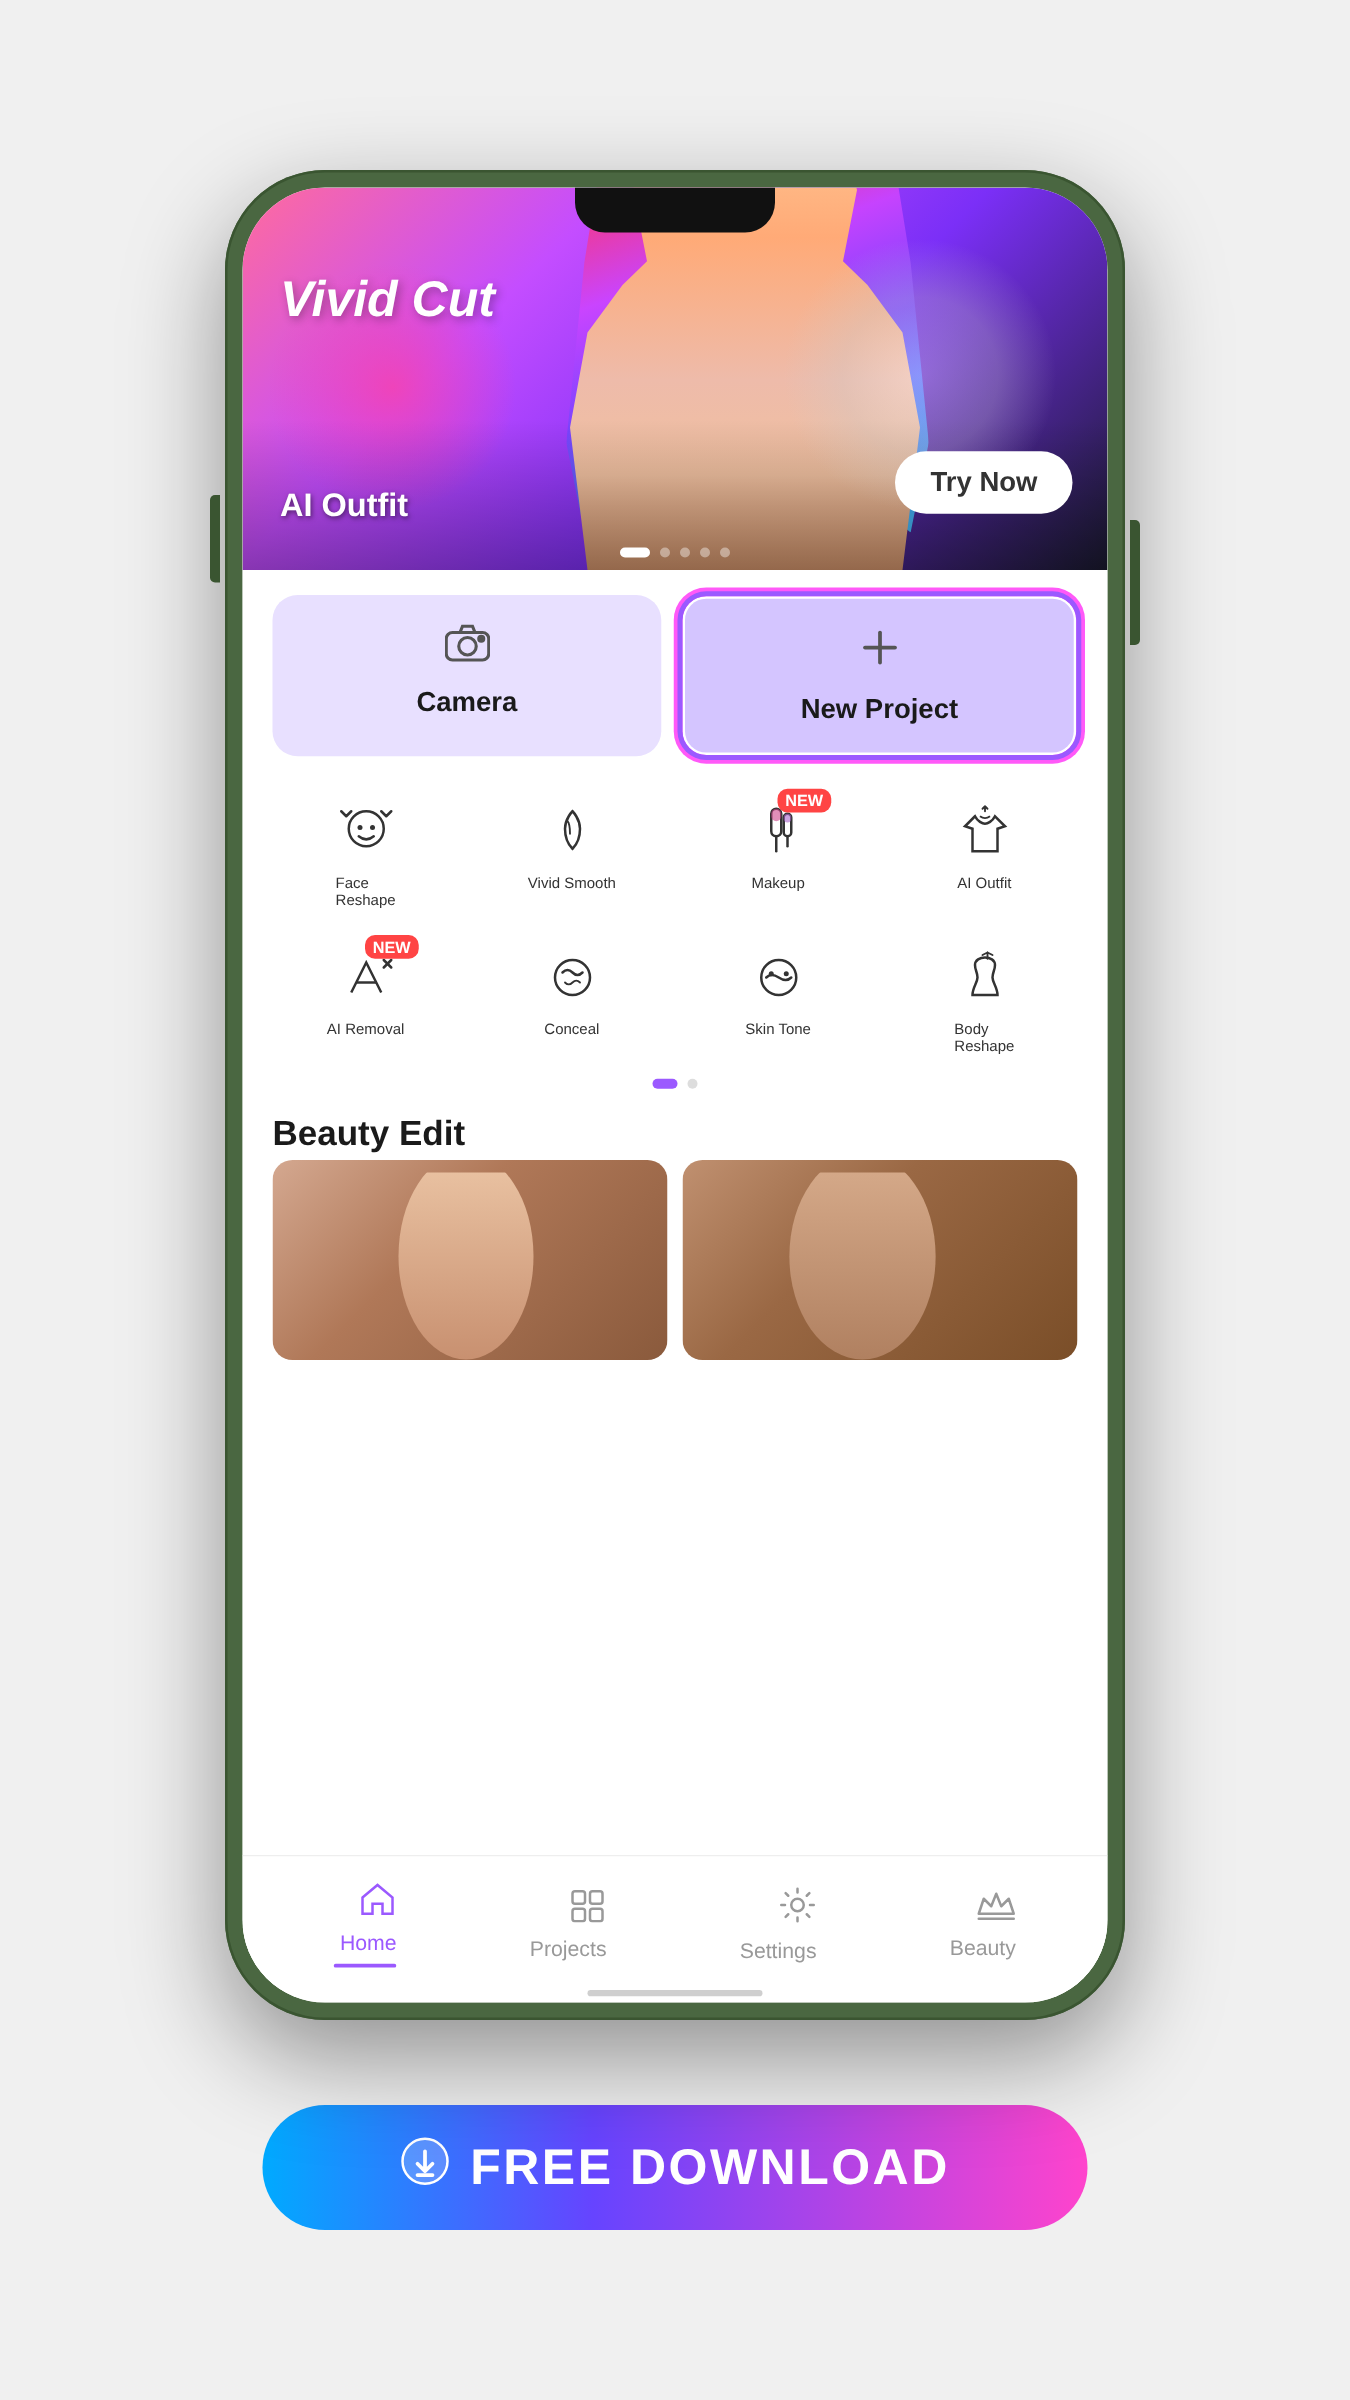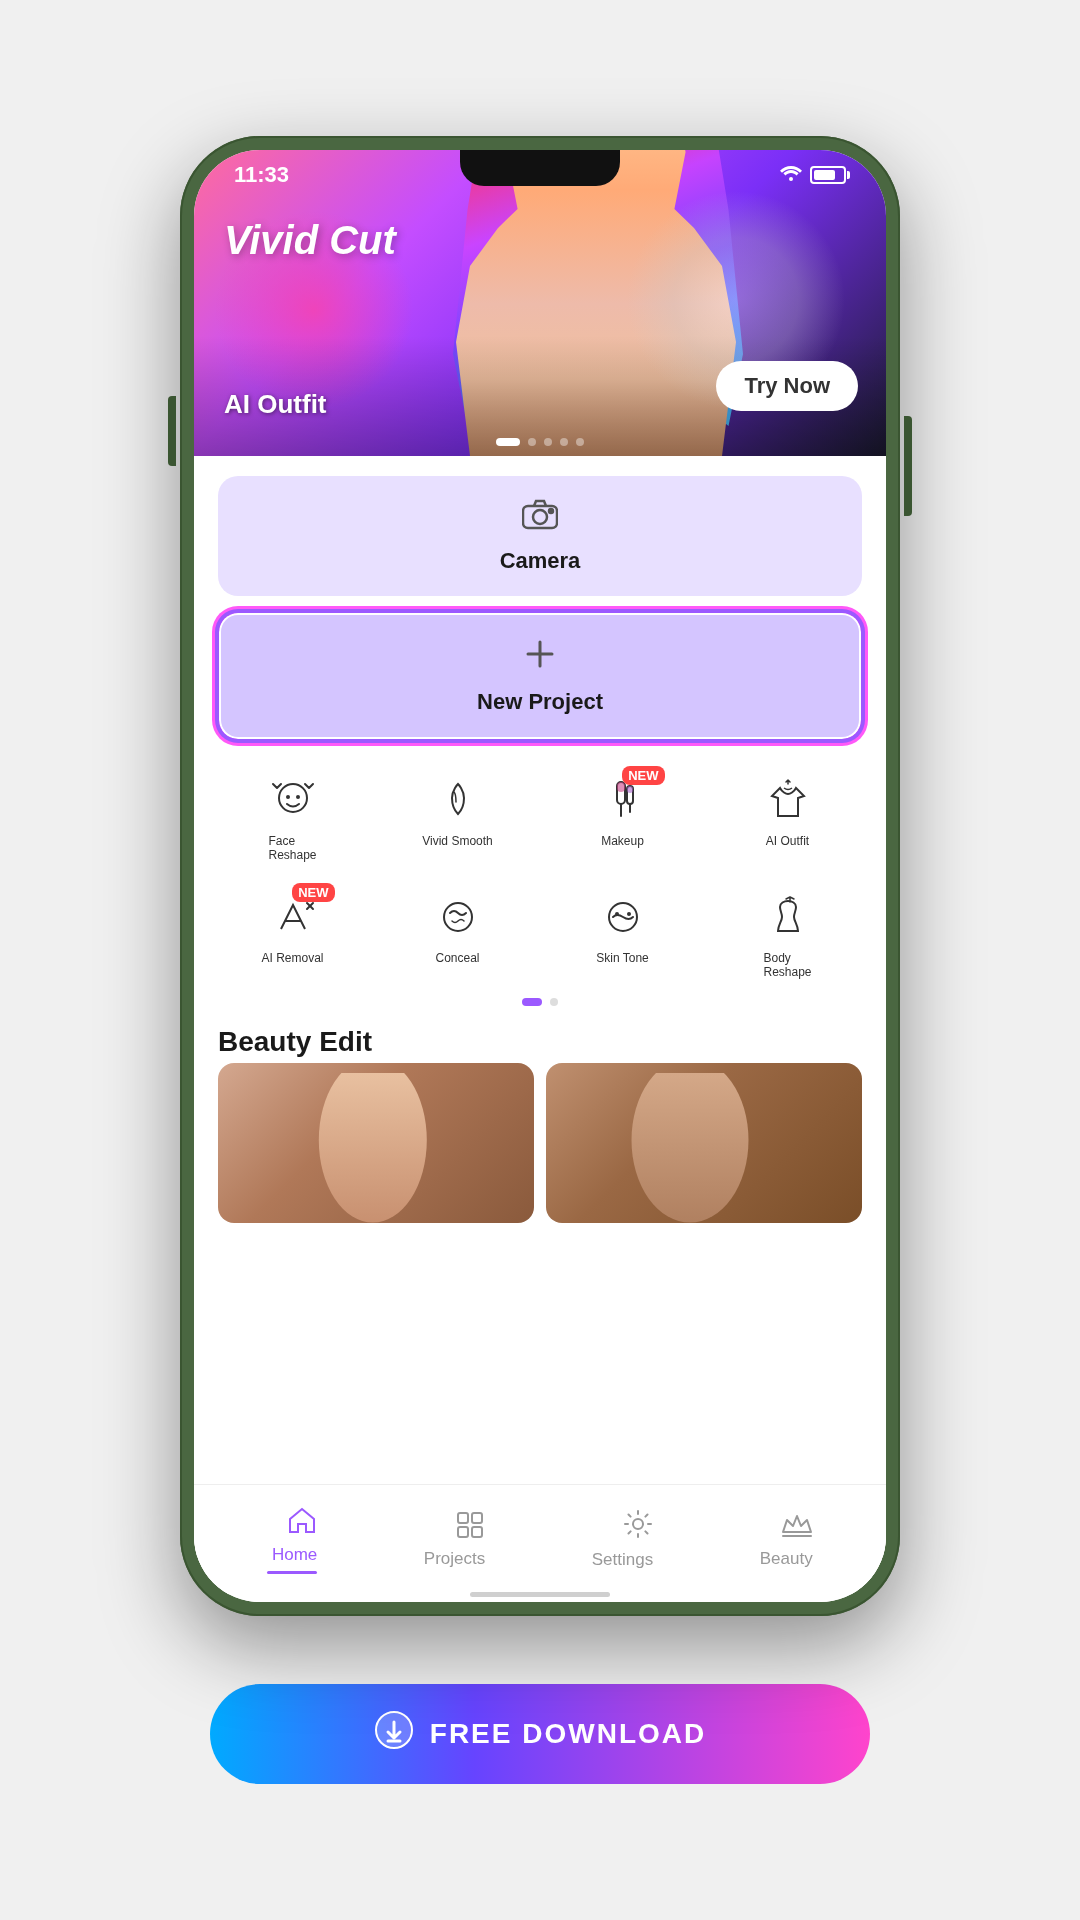--- a/index.html
+++ b/index.html
@@ -251,21 +251,20 @@
       overflow: hidden;
       display: flex;
       flex-direction: column;
     }
 
     
     .quick-actions {
       display: flex;
       gap: 16px;
       padding: 20px 24px 16px;
-      flex-direction: column;
     }
     .action-btn {
       flex: 1;
       background: #e8e0ff;
       border-radius: 20px;
       padding: 22px 16px;
       display: flex;
       flex-direction: column;
       align-items: center;
       gap: 10px;
@@ -459,21 +458,21 @@
       display: flex;
       justify-content: center;
     }
     .download-btn {
       width: 660px;
       height: 100px;
       background: linear-gradient(90deg, #00aaff 0%, #6644ff 40%, #ff44cc 100%);
       border: none;
       border-radius: 50px;
       color: #fff;
-      font-size: 28px;
+      font-size: 40px;
       font-weight: 800;
       letter-spacing: 2px;
       cursor: pointer;
       display: flex;
       align-items: center;
       justify-content: center;
       gap: 16px;
       text-transform: uppercase;
       margin-top: 38px;
     }
@@ -482,35 +481,20 @@
     }
   </style>
 </head>
 <body>
 
 <div class="phone-shell">
   <div class="phone-inner">
 
     <div class="notch"></div>
 
-    <div class="status-bar">
-      <span class="status-time">11:33</span>
-      <div class="status-icons">
-        <span>
-          <svg width="22" height="16" viewBox="0 0 22 16" fill="white">
-            <path d="M11 4C14.5 4 17.7 5.4 20 7.8L22 5.7C19.1 2.8 15.2 1 11 1C6.8 1 2.9 2.8 0 5.7L2 7.8C4.3 5.4 7.5 4 11 4Z"></path>
-            <path d="M11 8C13.2 8 15.2 8.9 16.6 10.4L18.6 8.3C16.6 6.3 13.9 5 11 5C8.1 5 5.4 6.3 3.4 8.3L5.4 10.4C6.8 8.9 8.8 8 11 8Z"></path>
-            <circle cx="11" cy="14" r="2"></circle>
-          </svg>
-        </span>
-        <div class="battery-icon">
-          <div class="battery-fill"></div>
-        </div>
-      </div>
-    </div>
 
     <div class="hero-banner">
       <div class="hero-bg">
 
         <div class="hero-hair"></div>
 
         <div class="hero-figure"></div>
         <div class="hero-gradient-overlay"></div>
       </div>
       <span class="hero-title">Vivid Cut</span>

